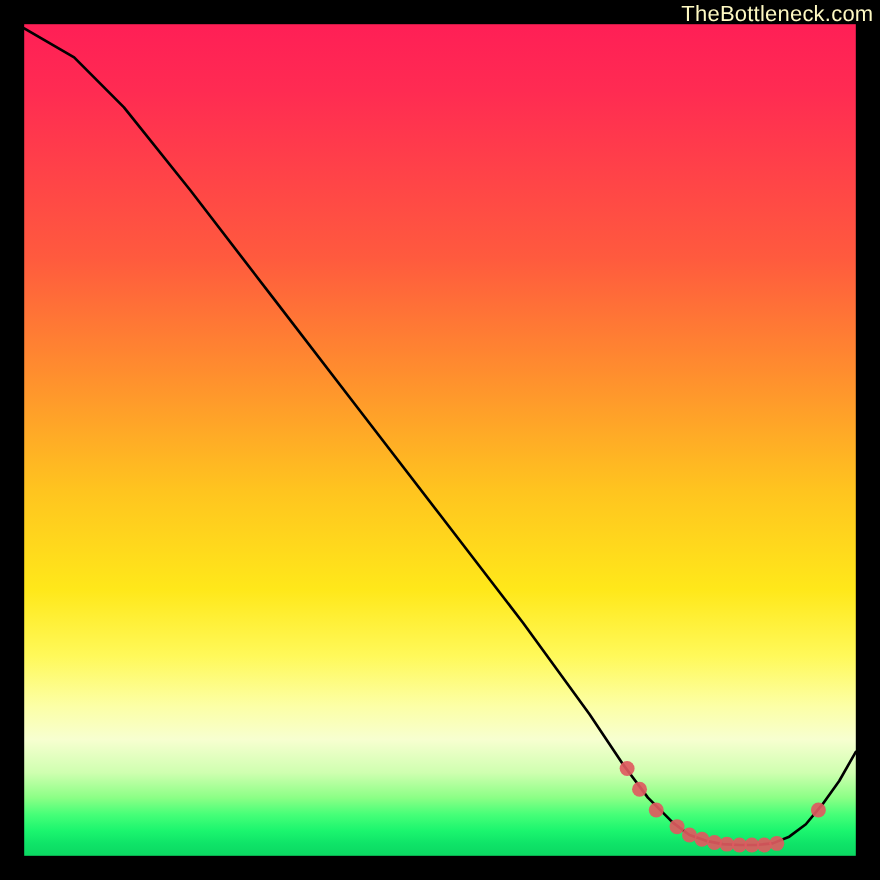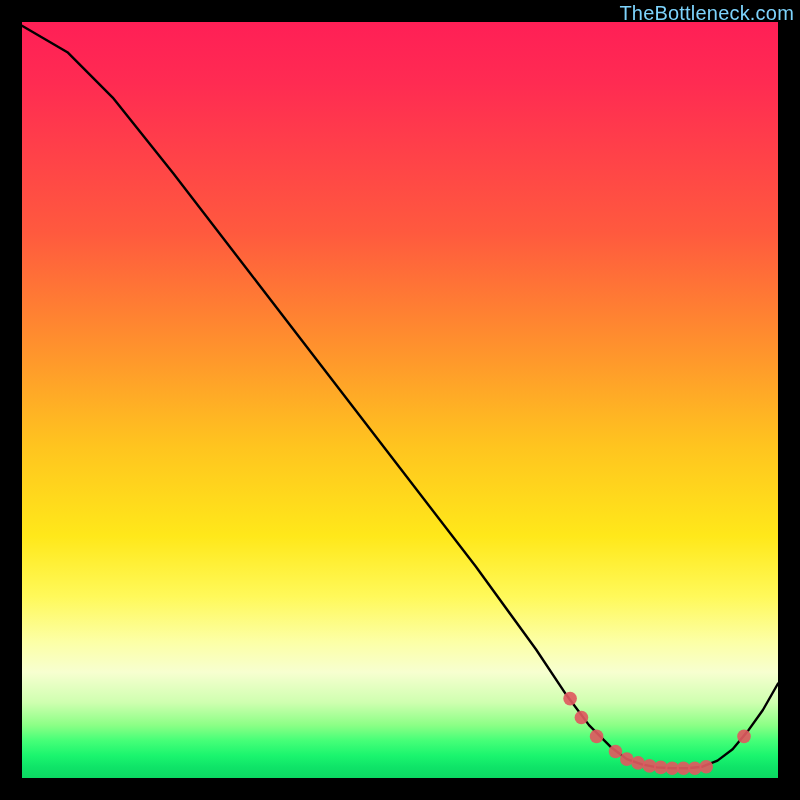--- a/index.html
+++ b/index.html
@@ -48,21 +48,21 @@
     left: 0;
     top: 0;
     width: 756px;
     height: 756px;
     overflow: visible;
   }
   .watermark {
     position: absolute;
     top: 2px;
     right: 6px;
-    color: #7dd3fc;
+    color: #fef9c3;
     font-size: 20px;
     font-weight: 500;
     letter-spacing: 0.2px;
     user-select: none;
   }
 </style>
 </head>
 <body>
 
 <div class="stage">

